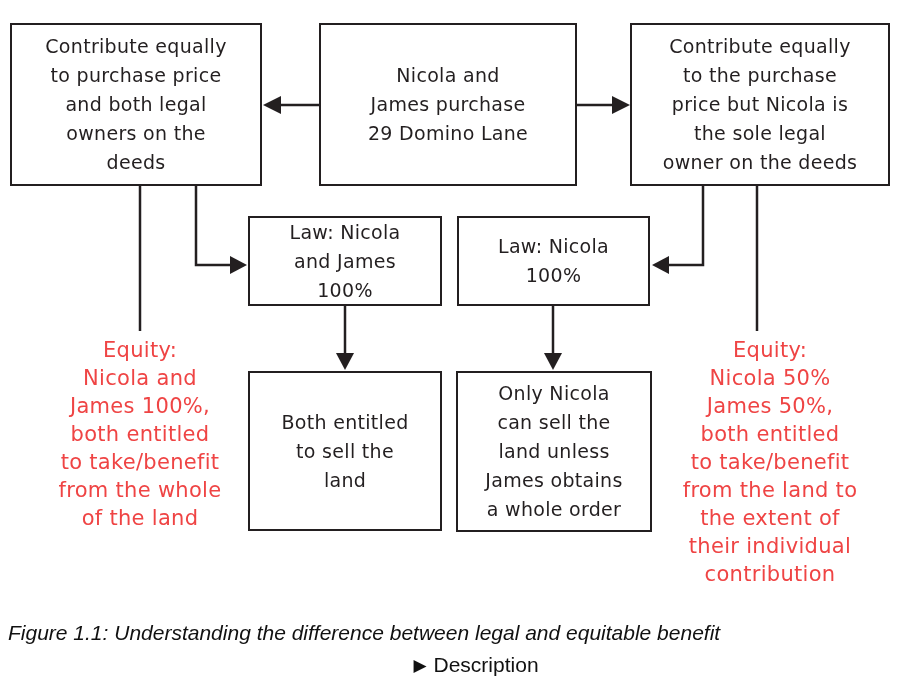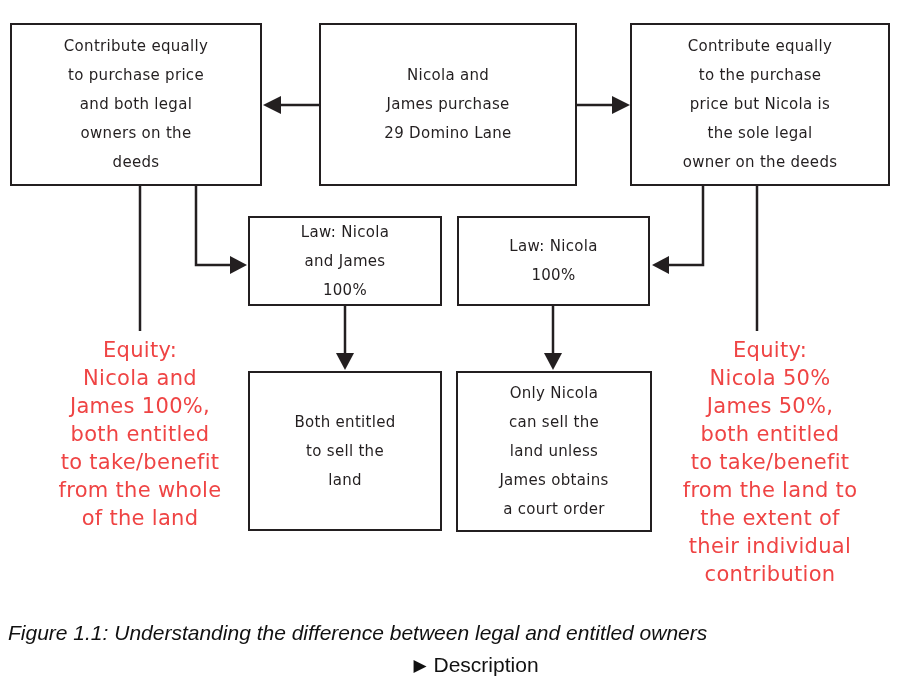--- a/index.html
+++ b/index.html
@@ -18,21 +18,21 @@
   }
   .node {
     position: absolute;
     box-sizing: border-box;
     border: 2.5px solid #231f20;
     display: flex;
     align-items: center;
     justify-content: center;
     text-align: center;
     white-space: pre-line;
-    font-size: 15px;
+    font-size: 19px;
     line-height: 29px;
     letter-spacing: 0.3px;
     color: #231f20;
     background: #ffffff;
   }
   .node.thin { border-width: 2px; }
   .float-text {
     position: absolute;
     text-align: center;
     white-space: pre-line;
@@ -158,37 +158,37 @@
 100%</div>
 
   <div class="node thin" style="left:248px; top:371px; width:194px; height:160px;">Both entitled
 to sell the
 land</div>
 
   <div class="node thin" style="left:456px; top:371px; width:196px; height:161px;">Only Nicola
 can sell the
 land unless
 James obtains
-a court order</div>
+a whole order</div>
 
   <div class="float-text" style="left:28px; top:336px; width:224px;">Equity:
 Nicola and
 James 100%,
 both entitled
 to take/benefit
 from the whole
 of the land</div>
 
   <div class="float-text" style="left:650px; top:336px; width:240px;">Equity:
 Nicola 50%
 James 50%,
 both entitled
 to take/benefit
 from the land to
 the extent of
 their individual
 contribution</div>
 
-  <div class="caption">Figure 1.1: Understanding the difference between legal and entitled owners</div>
+  <div class="caption">Figure 1.1: Understanding the difference between legal and equitable benefit</div>
 
   <div class="description-toggle"><span class="tri">▶</span><span>Description</span></div>
 
 </div>
 
 </body></html>

